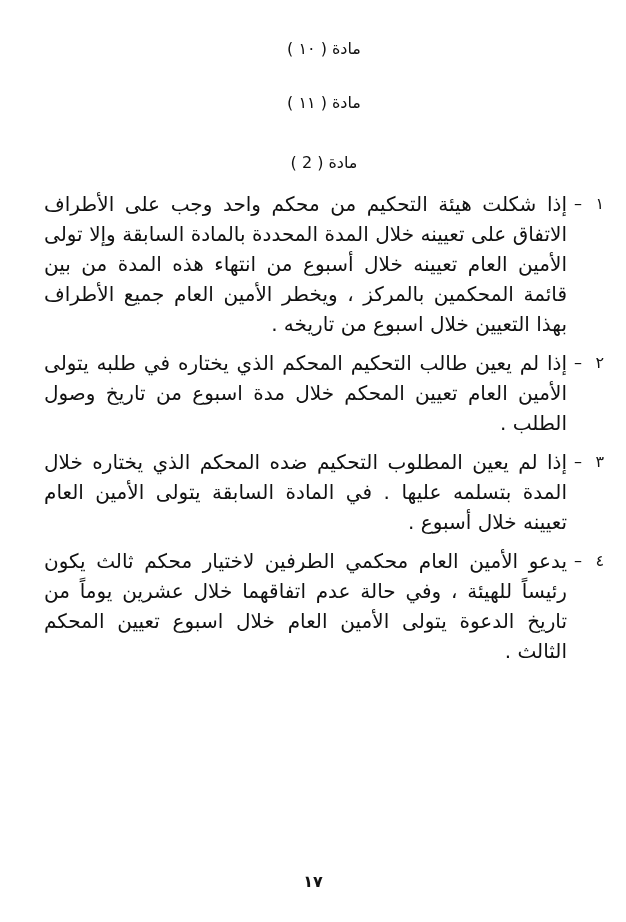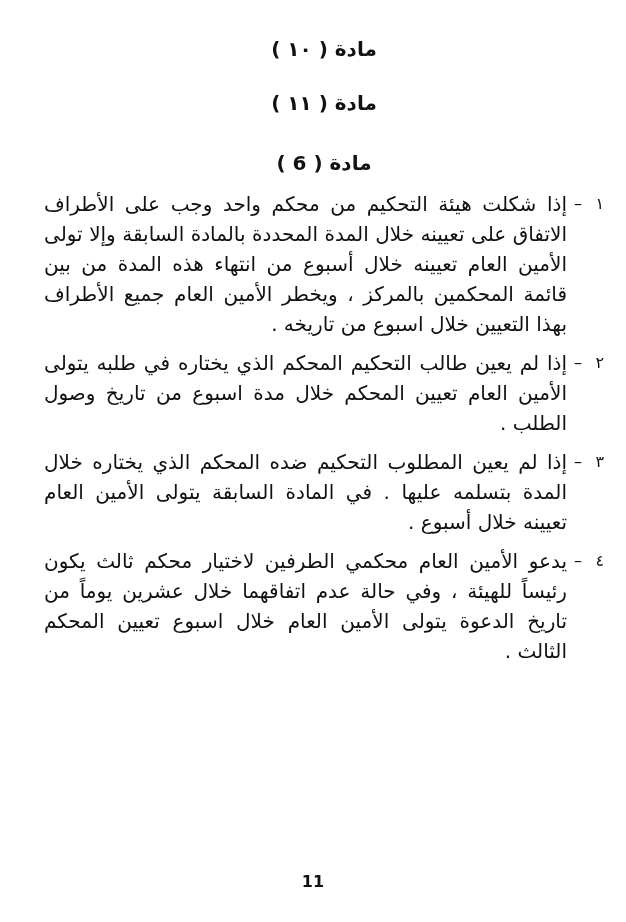--- a/index.html
+++ b/index.html
@@ -19,22 +19,22 @@
     width: 626px;
     height: 922px;
     padding: 36px 22px 0 44px;
   }
   .article-section { margin: 0; }
   .section-a10 { margin-bottom: 28px; }
   .section-a11 { margin-bottom: 34px; }
   .article-title {
     margin: 0 0 13px 0;
     text-align: center;
-    font-size: 20px;
-    font-weight: bold;
+    font-size: 16px;
+    font-weight: normal;
     line-height: 26px;
     letter-spacing: 1px;
   }
   .article-body {
     margin: 0;
     font-size: 16px;
     line-height: 30px;
     text-align: justify;
     text-justify: inter-word;
   }
@@ -82,21 +82,21 @@
 
   <section class="article-section section-a10">
     <h2 class="article-title">مادة ( ١٠ )</h2>
   </section>
 
   <section class="article-section section-a11">
     <h2 class="article-title">مادة ( ١١ )</h2>
   </section>
 
   <section class="article-section">
-    <h2 class="article-title">مادة ( 6 )</h2>
+    <h2 class="article-title">مادة ( 2 )</h2>
     <ol class="clauses">
 
       <li class="clause">
         <span class="clause-marker">
             <span>١</span>
             <span>–</span>
           </span>
         <span class="clause-text">إذا شكلت هيئة التحكيم من محكم واحد وجب على الأطراف الاتفاق على تعيينه خلال المدة المحددة بالمادة السابقة وإلا تولى الأمين العام تعيينه خلال أسبوع من انتهاء هذه المدة من بين قائمة المحكمين بالمركز ، ويخطر الأمين العام جميع الأطراف بهذا التعيين خلال اسبوع من تاريخه .</span>
       </li>
 
@@ -120,15 +120,15 @@
         <span class="clause-marker">
             <span>٤</span>
             <span>–</span>
           </span>
         <span class="clause-text">يدعو الأمين العام محكمي الطرفين لاختيار محكم ثالث يكون رئيساً للهيئة ، وفي حالة عدم اتفاقهما خلال عشرين يوماً من تاريخ الدعوة يتولى الأمين العام خلال اسبوع تعيين المحكم الثالث .</span>
       </li>
 
     </ol>
   </section>
 
-  <div class="page-number">11</div>
+  <div class="page-number">١٧</div>
 
 </div>
 
 </body></html>

